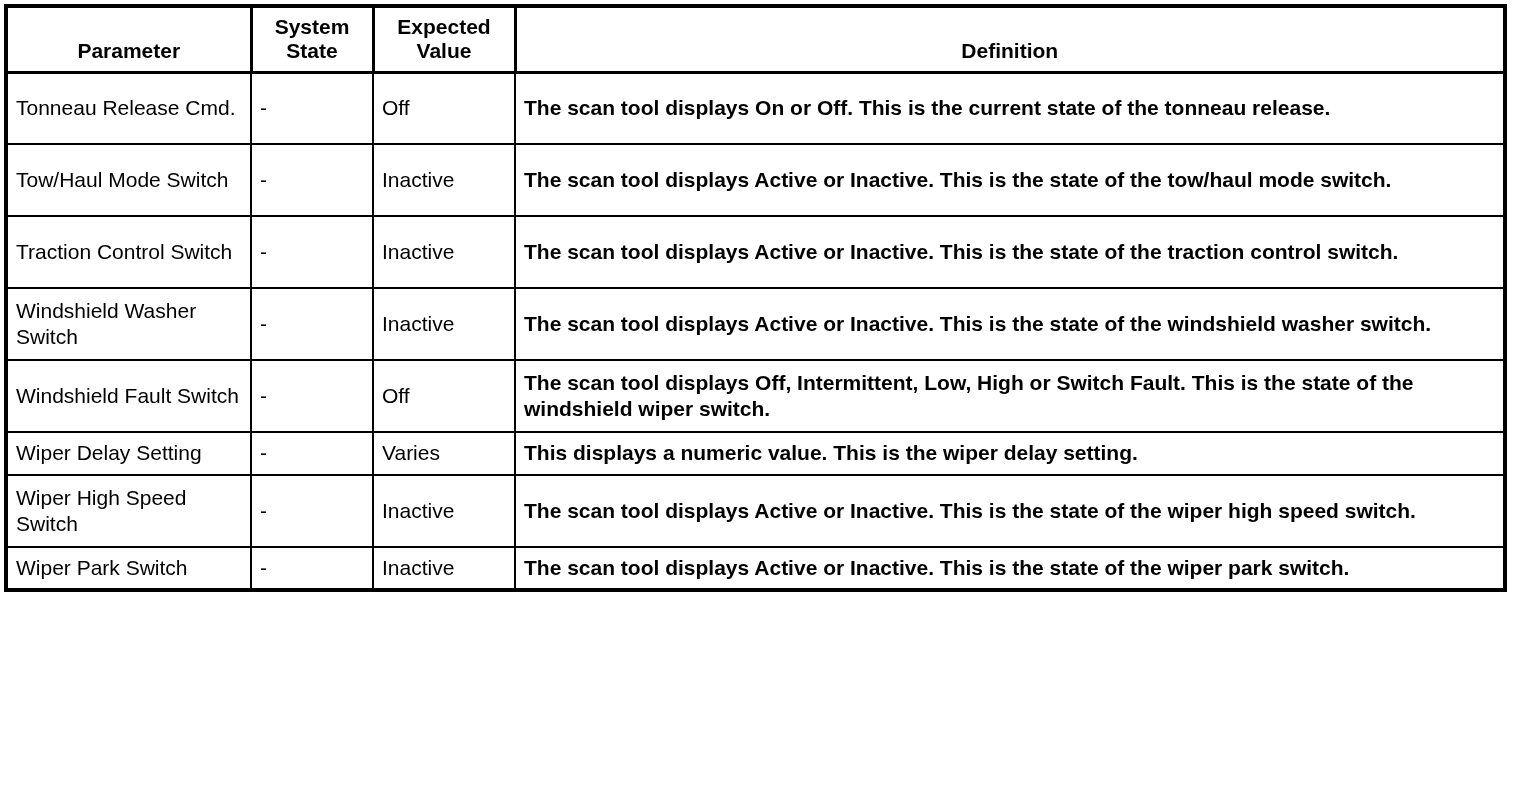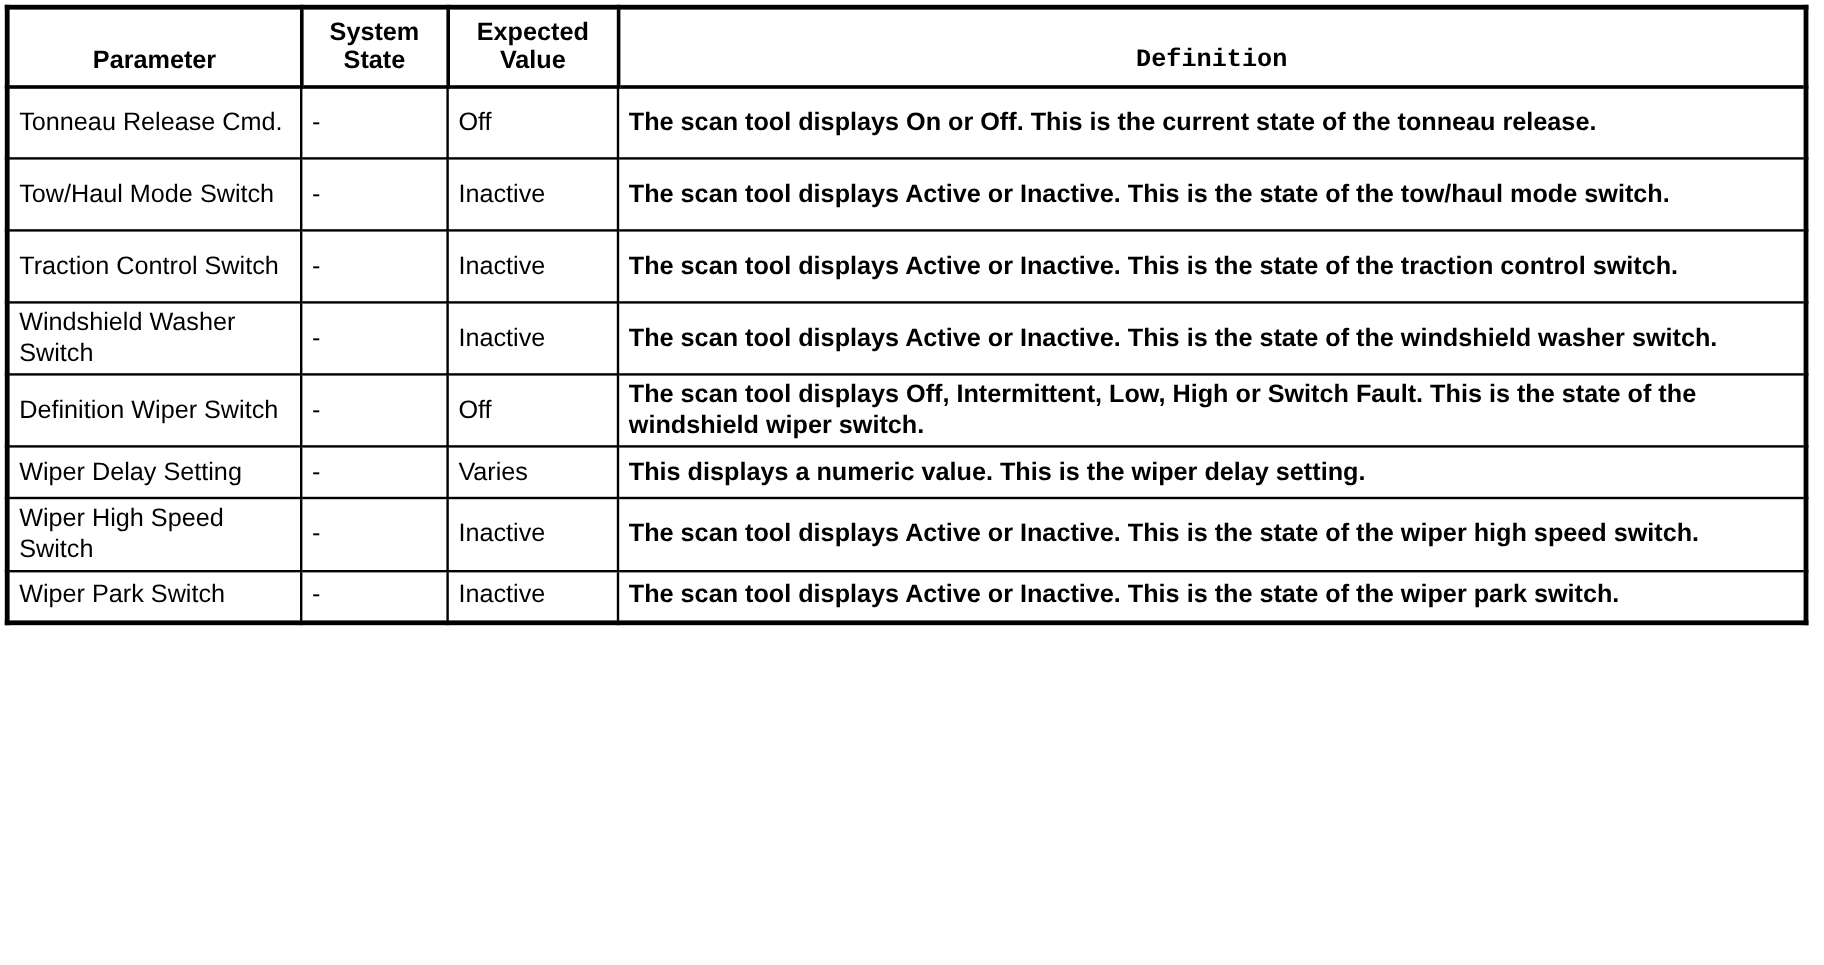--- a/index.html
+++ b/index.html
@@ -43,21 +43,21 @@
     border-bottom: 3px solid #000;
     font-size: 21px;
     font-weight: bold;
     text-align: center;
     vertical-align: bottom;
     padding: 4px 6px 8px 6px;
     line-height: 1.12;
     height: 66px;
     box-sizing: border-box;
   }
-  thead th.last { border-right: none; font-family: Liberation Mono, monospace; }
+  thead th.last { border-right: none; }
 
   tbody td {
     border-right: 2px solid #000;
     border-bottom: 2px solid #000;
     font-size: 21px;
     font-weight: normal;
     text-align: left;
     vertical-align: middle;
     padding: 3px 8px 4px 8px;
     line-height: 1.22;
@@ -66,21 +66,21 @@
   tbody td.last { border-right: none; }
   tbody tr:last-child td { border-bottom: none; }
 
   
   tbody td.cell-param { vertical-align: middle; }
   tbody td.cell-def   { vertical-align: middle; font-weight: bold; }
 
   .two-line .cell-param,
   .two-line .cell-def { vertical-align: middle; }
 
-  tr.h-double { height: 60px; }
+  tr.h-double { height: 72px; }
   tr.h-single { height: 43px; }
 </style>
 </head>
 <body>
 
 <div class="page">
 
   <table class="param-table">
     <colgroup>
       <col class="c-param">
@@ -134,21 +134,21 @@
 
 
       <tr class="h-double two-line">
         <td class="cell-param">Windshield Washer Switch</td>
         <td class="cell-state">-</td>
         <td class="cell-value">Inactive</td>
         <td class="cell-def last">The scan tool displays Active or Inactive. This is the state of the windshield washer switch.</td>
       </tr>
 
       <tr class="h-double two-line">
-        <td class="cell-param">Definition Wiper Switch</td>
+        <td class="cell-param">Windshield Fault Switch</td>
         <td class="cell-state">-</td>
         <td class="cell-value">Off</td>
         <td class="cell-def last">The scan tool displays Off, Intermittent, Low, High or Switch Fault. This is the state of the windshield wiper switch.</td>
       </tr>
 
       <tr class="h-single">
         <td class="cell-param">Wiper Delay Setting</td>
         <td class="cell-state">-</td>
         <td class="cell-value">Varies</td>
         <td class="cell-def last">This displays a numeric value. This is the wiper delay setting.</td>

